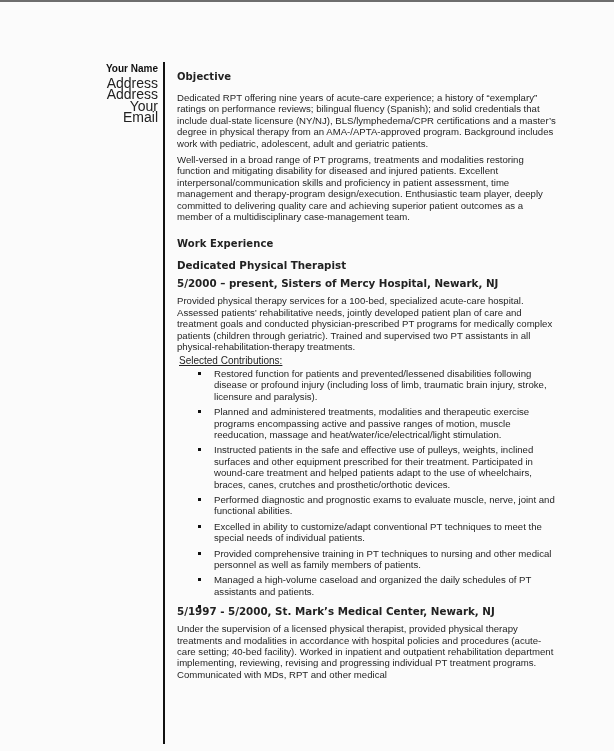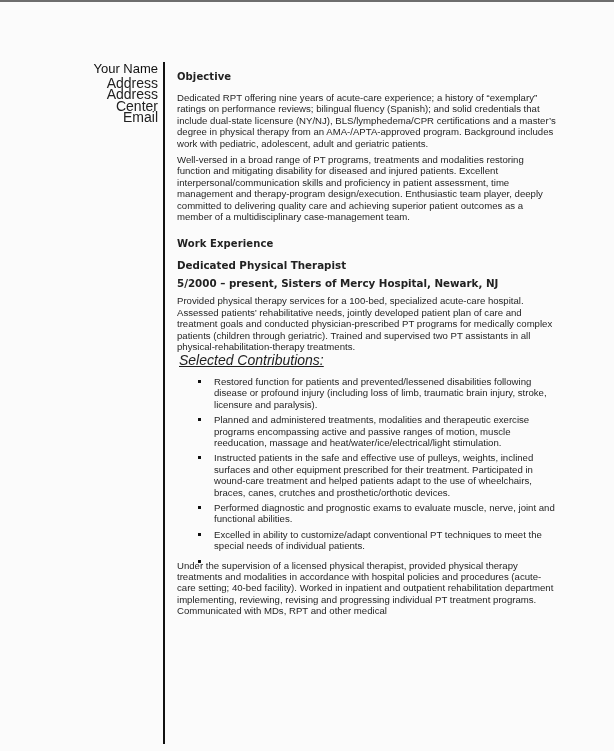--- a/index.html
+++ b/index.html
@@ -23,22 +23,22 @@
   }
   .left-col {
     position: absolute;
     left: 60px;
     top: 60px;
     width: 98px;
     text-align: right;
   }
   .name {
     font-family: "Liberation Sans", sans-serif;
-    font-weight: normal;
-    font-size: 13px;
+    font-weight: bold;
+    font-size: 10px;
     line-height: 18px;
     color: #111;
     white-space: nowrap;
   }
   .contact-line {
     font-size: 14px;
     line-height: 11.4px;
     color: #222;
   }
   .divider {
@@ -72,25 +72,24 @@
     color: #222;
     margin: 0 0 5px 0;
   }
   p.para {
     font-size: 9.6px;
     line-height: 11.4px;
     margin: 0 0 5px 0;
     color: #1f1f1f;
   }
   .contrib-label {
-    font-size: 14px;
+    font-size: 10px;
     line-height: 11.4px;
-    font-style: italic;
     text-decoration: underline;
-    margin: 0 0 10px 2px;
+    margin: 0 0 2px 2px;
     color: #1f1f1f;
   }
   ul.bullets {
     list-style: none;
     margin: 0;
     padding: 0;
   }
   ul.bullets li {
     position: relative;
     padding-left: 37px;
@@ -112,21 +111,21 @@
 </style>
 </head>
 <body>
 
 <div class="top-rule"></div>
 
 <div class="left-col">
   <div class="name">Your Name</div>
   <div class="contact-line">Address</div>
   <div class="contact-line">Address</div>
-  <div class="contact-line">Center</div>
+  <div class="contact-line">Your</div>
   <div class="contact-line">Email</div>
 </div>
 
 <div class="divider"></div>
 
 <div class="main">
 
   <div>
     <div class="section-heading">Objective</div>
     <p class="para">Dedicated RPT offering nine years of acute-care experience; a history of “exemplary” ratings on performance reviews; bilingual fluency (Spanish); and solid credentials that include dual-state licensure (NY/NJ), BLS/lymphedema/CPR certifications and a master’s degree in physical therapy from an AMA-/APTA-approved program. Background includes work with pediatric, adolescent, adult and geriatric patients.</p>
@@ -142,23 +141,26 @@
       <div class="job-title">Dedicated Physical Therapist</div>
       <div class="job-dates">5/2000 – present, Sisters of Mercy Hospital, Newark, NJ</div>
       <p class="para" style="margin-bottom:2px;">Provided physical therapy services for a 100-bed, specialized acute-care hospital. Assessed patients’ rehabilitative needs, jointly developed patient plan of care and treatment goals and conducted physician-prescribed PT programs for medically complex patients (children through geriatric). Trained and supervised two PT assistants in all physical-rehabilitation-therapy treatments.</p>
       <div class="contrib-label">Selected Contributions:</div>
       <ul class="bullets">
         <li><span class="bullet"></span><span>Restored function for patients and prevented/lessened disabilities following disease or profound injury (including loss of limb, traumatic brain injury, stroke, licensure and paralysis).</span></li>
         <li><span class="bullet"></span><span>Planned and administered treatments, modalities and therapeutic exercise programs encompassing active and passive ranges of motion, muscle reeducation, massage and heat/water/ice/electrical/light stimulation.</span></li>
         <li><span class="bullet"></span><span>Instructed patients in the safe and effective use of pulleys, weights, inclined surfaces and other equipment prescribed for their treatment. Participated in wound-care treatment and helped patients adapt to the use of wheelchairs, braces, canes, crutches and prosthetic/orthotic devices.</span></li>
         <li><span class="bullet"></span><span>Performed diagnostic and prognostic exams to evaluate muscle, nerve, joint and functional abilities.</span></li>
         <li><span class="bullet"></span><span>Excelled in ability to customize/adapt conventional PT techniques to meet the special needs of individual patients.</span></li>
+        <li><span class="bullet"></span><span>Provided comprehensive training in PT techniques to nursing and other medical personnel as well as family members of patients.</span></li>
+        <li><span class="bullet"></span><span>Managed a high-volume caseload and organized the daily schedules of PT assistants and patients.</span></li>
         <li><span class="bullet"></span></li>
       </ul>
     </div>
 
     <div class="gap-sm"></div>
 
     <div>
+      <div class="job-dates">5/1997 - 5/2000, St. Mark’s Medical Center, Newark, NJ</div>
       <p class="para">Under the supervision of a licensed physical therapist, provided physical therapy treatments and modalities in accordance with hospital policies and procedures (acute-care setting; 40-bed facility). Worked in inpatient and outpatient rehabilitation department implementing, reviewing, revising and progressing individual PT treatment programs. Communicated with MDs, RPT and other medical</p>
     </div>
   </div>
 </div>
 
 </body></html>

